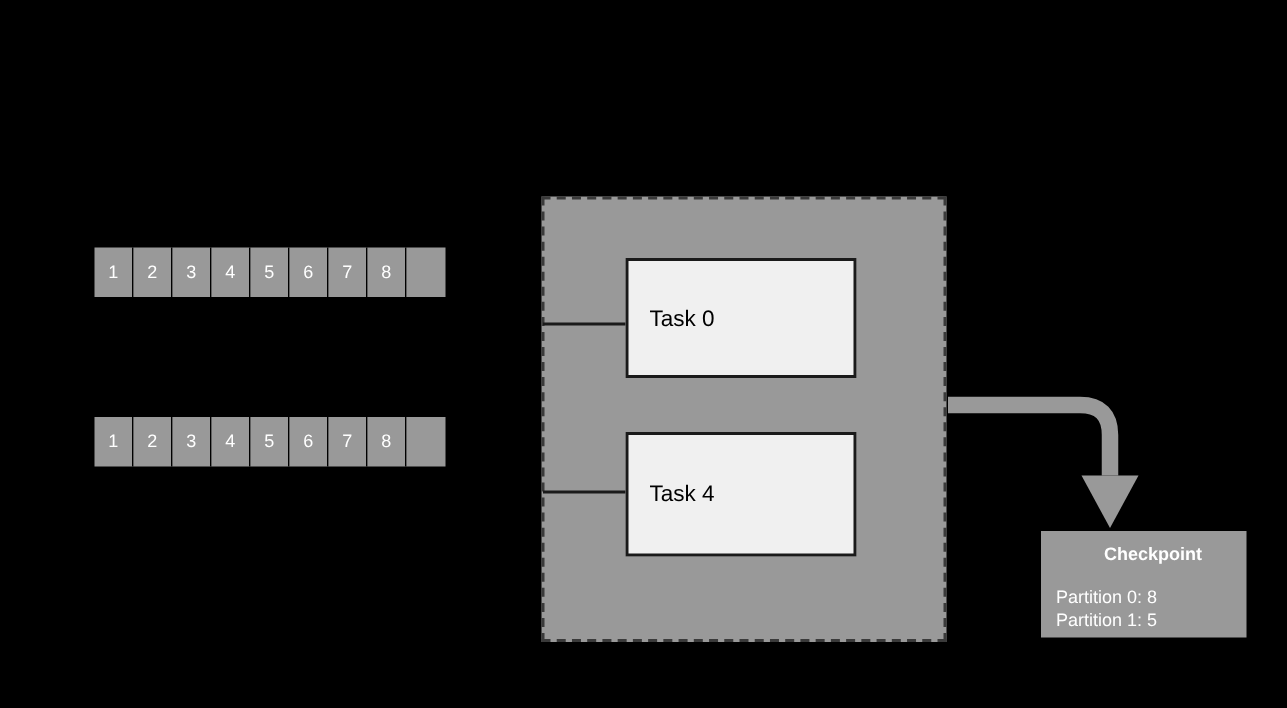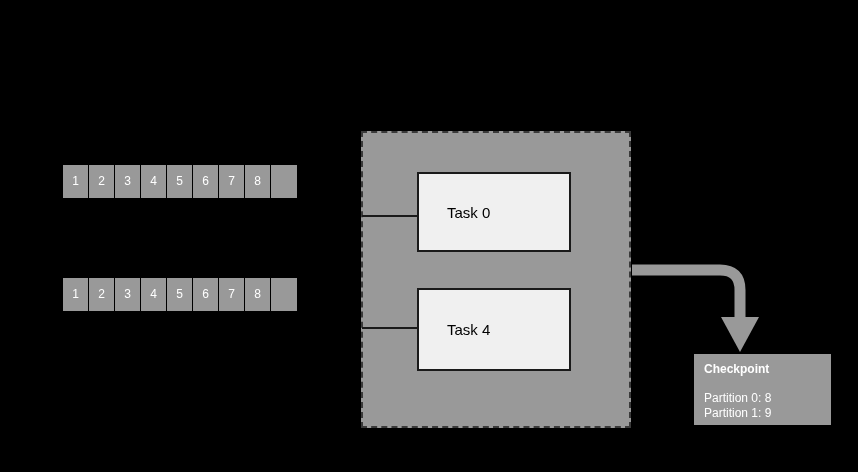--- a/index.html
+++ b/index.html
@@ -50,21 +50,21 @@
   }
 
   
   .task-box {
     position: absolute;
     background: #f0f0f0;
     border: 2px solid #1a1a1a;
     box-sizing: border-box;
     display: flex;
     align-items: center;
-    padding-left: 28px;
+    padding-left: 14px;
     color: #000000;
     font-size: 15px;
     font-family: "Liberation Sans", sans-serif;
   }
   #task-0-box { left: 417px; top: 172px; width: 154px; height: 80px; }
   #task-1-box { left: 417px; top: 288px; width: 154px; height: 83px; }
 
   
   .connector-line {
     position: absolute;
@@ -94,20 +94,21 @@
     box-sizing: border-box;
     padding: 8px 0 0 10px;
     color: #ffffff;
     font-family: "Liberation Sans", sans-serif;
   }
   #checkpoint-title {
     font-size: 12px;
     font-weight: bold;
     line-height: 15px;
     display: block;
+    margin-left: 32px;
   }
   .checkpoint-line {
     font-size: 12px;
     line-height: 15px;
     display: block;
   }
   #checkpoint-lines { margin-top: 14px; }
 </style>
 </head>
 <body>
@@ -152,17 +153,17 @@
 
   <svg id="checkpoint-arrow" viewBox="0 0 150 105">
     <path d="M 7 15 L 95 15 Q 115 15 115 35 L 115 62" stroke="#999999" stroke-width="11" fill="none" stroke-linecap="butt"></path>
     <polygon points="96,62 134,62 115,97" fill="#999999"></polygon>
   </svg>
 
   <div id="checkpoint-box">
     <span id="checkpoint-title">Checkpoint</span>
     <div id="checkpoint-lines">
       <span class="checkpoint-line">Partition 0: 8</span>
-      <span class="checkpoint-line">Partition 1: 9</span>
+      <span class="checkpoint-line">Partition 1: 5</span>
     </div>
   </div>
 
 </div>
 
 </body></html>

